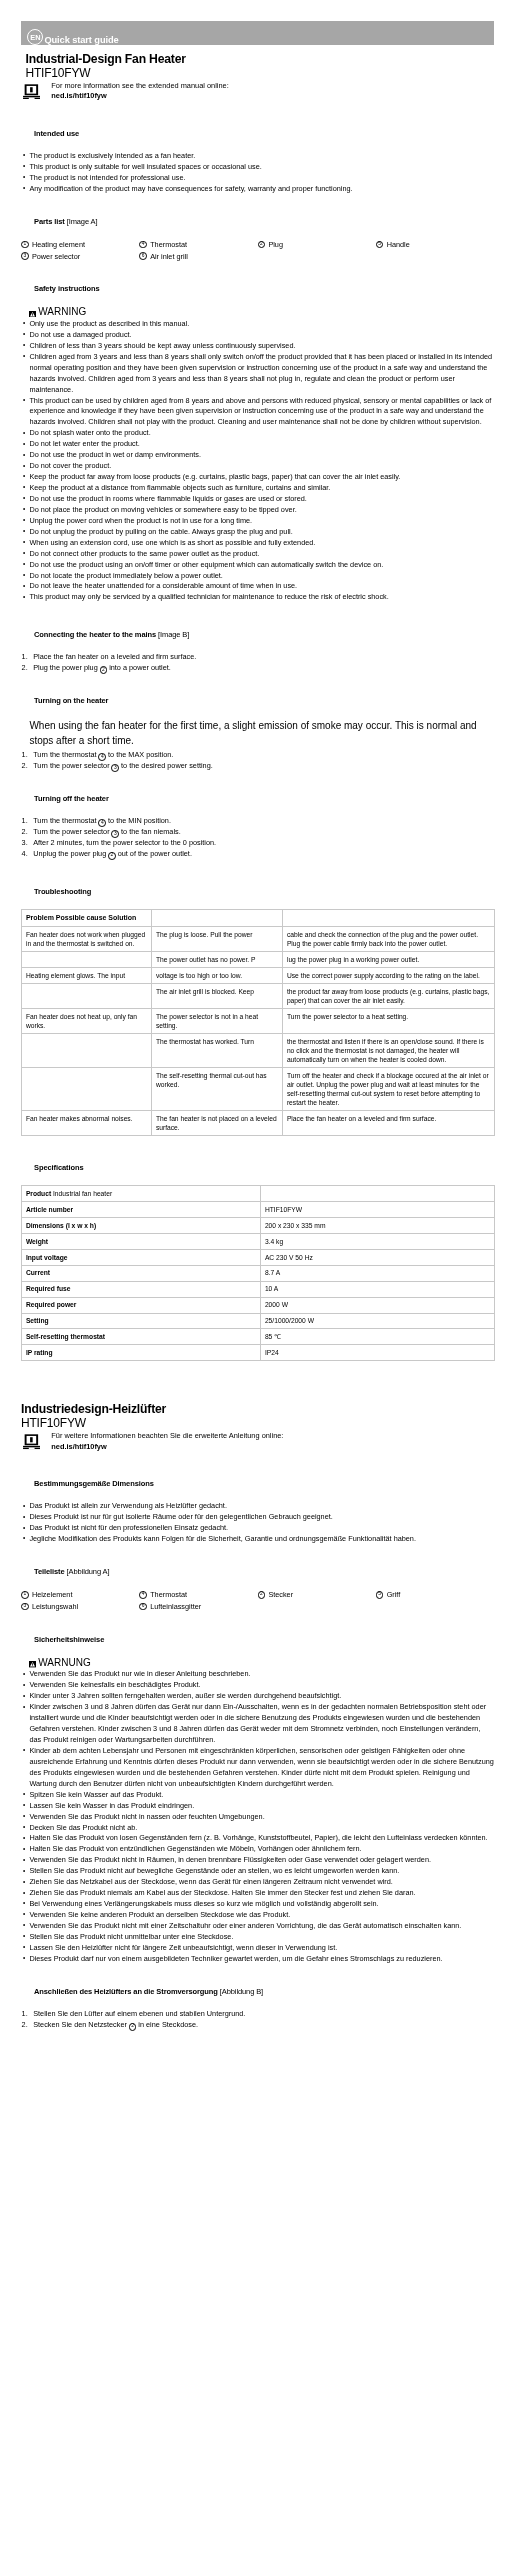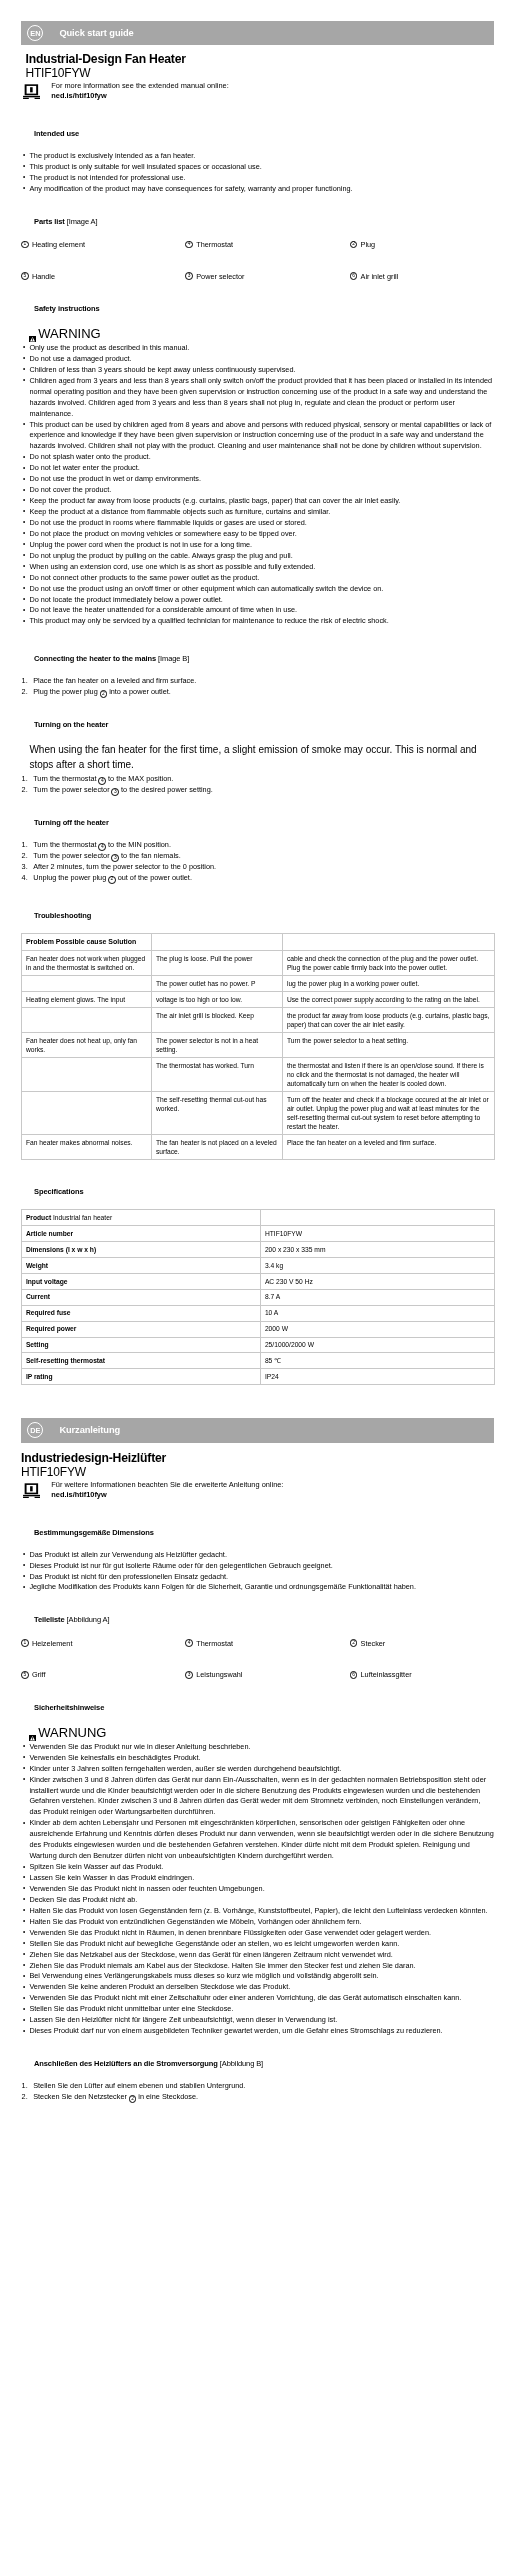--- a/index.html
+++ b/index.html
@@ -16,42 +16,42 @@
   .page {
     width: 515px;
     padding: 0 21px;
   }
 
   
   .lang-banner {
     background: #a6a6a6;
     height: 24.4px;
     display: flex;
-    align-items: center;
+    align-items: flex-end;
     padding-left: 6.4px;
     margin-top: 21px;
   }
   .lang-circle {
     width: 16px; height: 16px;
     border: 1.3px solid #ffffff;
     border-radius: 50%;
     color: #ffffff;
     font-size: 7.4px;
     font-weight: bold;
     display: flex;
     align-items: center;
     justify-content: center;
     letter-spacing: 0px;
     flex: 0 0 auto;
   }
   .lang-title {
     color: #ffffff;
     font-weight: bold;
     font-size: 9.3px;
-    margin-left: 16px;
+    margin-left: 1px;
     letter-spacing: -0.1px;
   }
 
   
   .product-title {
     font-size: 12.2px;
     font-weight: bold;
     margin-top: 6.4px;
     letter-spacing: -0.2px;
     display: flex;
@@ -133,36 +133,35 @@
     font-size: 10px;
     line-height: 1.50;
     margin: 1.3px 0 0 8.4px;
   }
 
   
   .warning-row {
     display: flex;
     align-items: center;
     margin: 1.3px 0 1.3px 8.4px;
-    font-size: 13px;
+    font-size: 10px;
   }
   .warn-tri {
     width: 7px; height: 6.4px;
     margin-right: 1.9px;
   }
 
   
   .parts-grid {
     display: grid;
-    grid-template-columns: 1fr 1fr 1fr;
+    grid-template-columns: 1fr 1fr 1fr 1fr;
     margin-top: 2.6px;
     font-size: 7.3px;
     column-gap: 0px;
     row-gap: 0px;
-    gap: 20px;
   }
   .parts-grid .pcell {
     display: flex;
     align-items: center;
     line-height: 1.53;
     padding: 0.3px 0;
   }
   .circnum {
     display: inline-flex;
     align-items: center;
@@ -469,24 +468,20 @@
     </tr>
     <tr>
       <td>IP rating</td>
       <td>IP24</td>
     </tr>
   </tbody>
     </table>
 
   <div class="spacer-xl"></div>
 
-  <div class="lang-banner" style="margin-top:0">
-    <span class="lang-circle">DE</span>
-    <span class="lang-title">Kurzanleitung</span>
-  </div>
 
   <div class="product-title spread">
     <span>Industriedesign-Heizlüfter</span>
     <span class="model">HTIF10FYW</span>
   </div>
 
   <div class="manual-row">
     <span class="laptop-icon">
       <svg viewBox="0 0 27 24" width="17.4" height="15.4" aria-hidden="true">
         <rect x="2.5" y="0.5" width="21" height="17" fill="#000"></rect>

